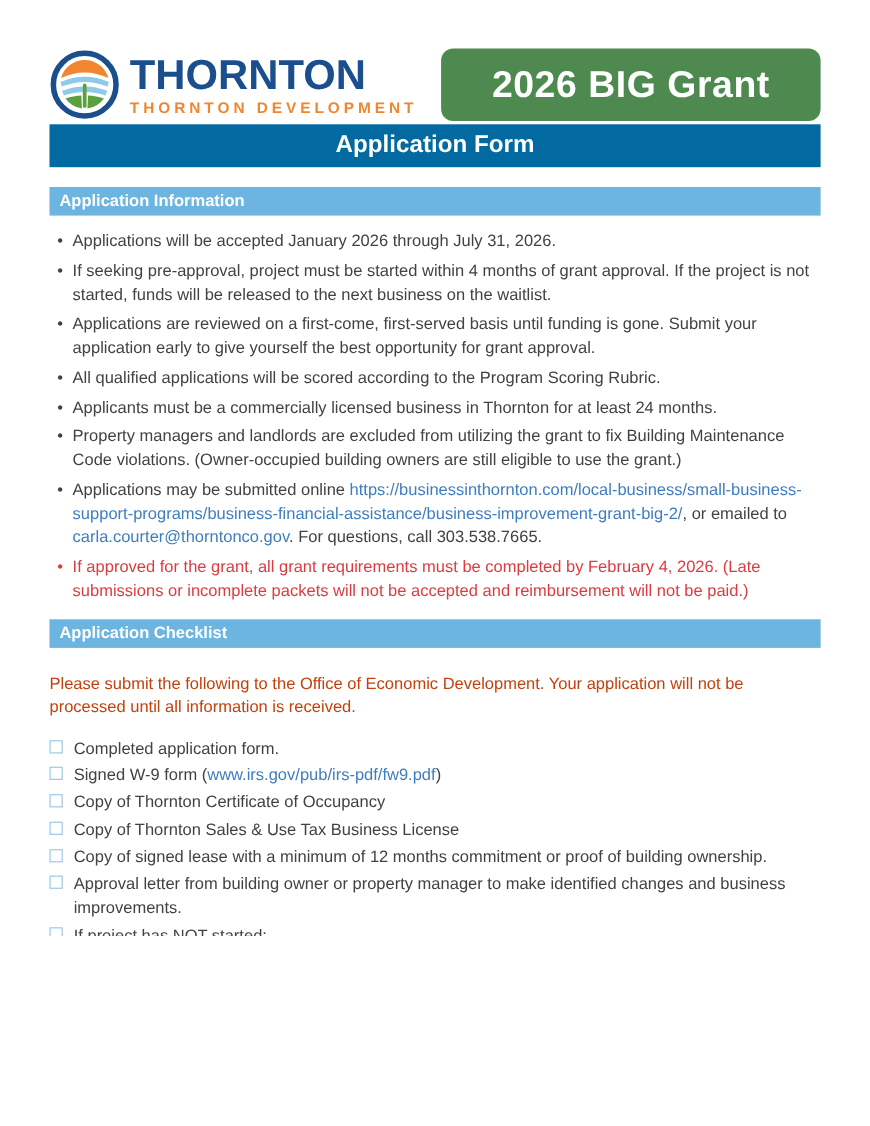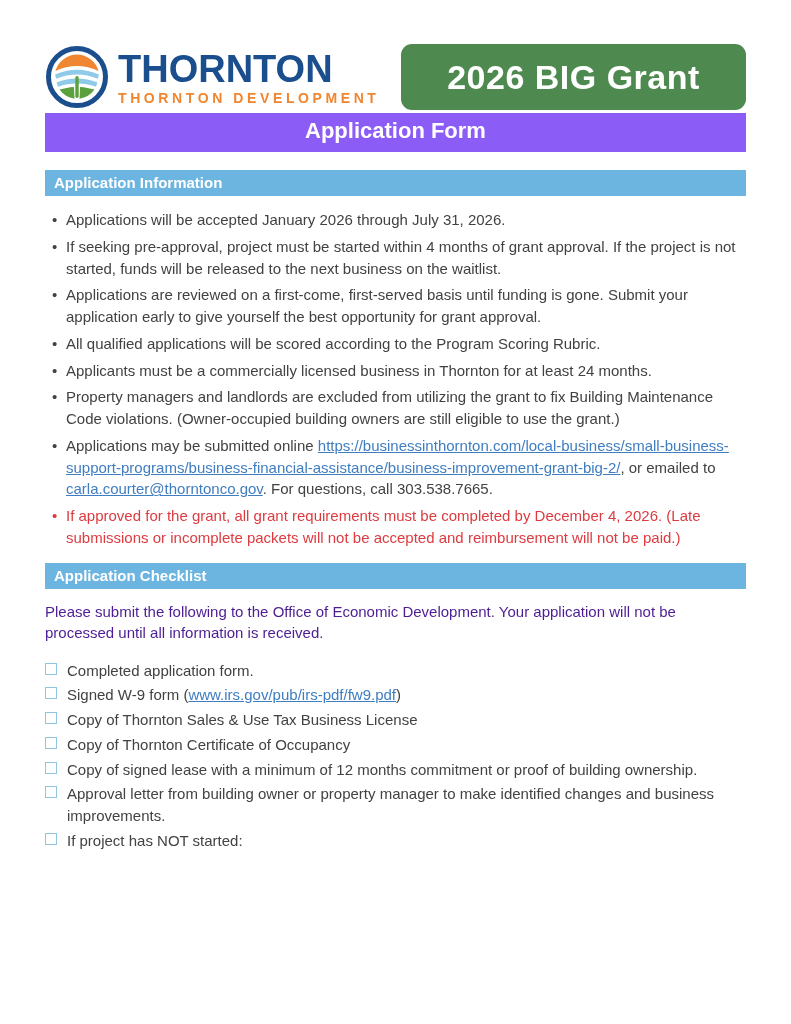--- a/index.html
+++ b/index.html
@@ -17,44 +17,44 @@
   .logo-text { display:flex; flex-direction:column; line-height:1; }
   .logo-name { font-size:38px; font-weight:bold; color:#1b4e8d; letter-spacing:0px; }
   .logo-sub  { font-size:14px; font-weight:bold; color:#f0862f; letter-spacing:3.6px; margin-top:3px; }
   .grant-box {
     width:345px; background:#4e8a50; color:#fff; font-size:34px; font-weight:bold;
     display:flex; align-items:center; justify-content:center; letter-spacing:0.5px;border-radius:11px;
   }
 
   
   .orange-banner {
-    margin-top:3px; background:#8b5cf6; color:#ffffff; text-align:center;
+    margin-top:3px; background:#0369a1; color:#ffffff; text-align:center;
     font-size:22px; font-weight:bold; padding:5px 0 8px 0;
   }
   .section-bar {
     background:#6db5e1; color:#ffffff; font-weight:bold; font-size:15px;
     padding:4px 19px 5px 9px;
   }
   .bar-info { margin-top:18px; }
   .bar-checklist { margin-top:14px; }
 
   
   .bullets { list-style:none; margin:13px 0 0 0; padding:0; }
   .bullets li {
     position:relative; padding-left:21px; margin-bottom:5px;
     font-size:15px; line-height:1.45;
   }
   .bullets li::before { content:"\2022"; position:absolute; left:7px; }
   .red { color:#dd3b40; }
 
-  .link { color:#3f7dc1; text-decoration:underline; cursor:pointer; }
+  .link { color:#3f7dc1; cursor:pointer; }
   .break-any { overflow-wrap:anywhere; }
 
   
-  .intro { color:#4c1d95; font-size:15px; line-height:1.4; margin:12px 0 0 0; }
+  .intro { color:#c2410c; font-size:15px; line-height:1.4; margin:22px 0 0 0; }
   .check-list { list-style:none; margin:17px 0 0 0; padding:0; }
   .check-list > li {
     position:relative; padding-left:22px; font-size:15px; line-height:1.45;
     margin-bottom:3px;
   }
   .checkbox {
     position:absolute; left:0; top:3px; width:12px; height:12px;
     border:1.6px solid #90c5e3; background:#ffffff; display:inline-block;
   }
   .sub { list-style:none; margin:3px 0 2px 22px; padding:0; }
@@ -92,44 +92,44 @@
   <section>
     <div class="section-bar bar-info">Application Information</div>
     <ul class="bullets">
       <li>Applications will be accepted January 2026 through July 31, 2026.</li>
       <li>If seeking pre-approval, project must be started within 4 months of grant approval. If the project is not started, funds will be released to the next business on the waitlist.</li>
       <li>Applications are reviewed on a first-come, first-served basis until funding is gone. Submit your application early to give yourself the best opportunity for grant approval.</li>
       <li>All qualified applications will be scored according to the Program Scoring Rubric.</li>
       <li>Applicants must be a commercially licensed business in Thornton for at least 24 months.</li>
       <li>Property managers and landlords are excluded from utilizing the grant to fix Building Maintenance Code violations. (Owner-occupied building owners are still eligible to use the grant.)</li>
       <li><span>Applications may be submitted online </span><a class="link break-any">https://businessinthornton.com/local-business/small-business-support-programs/business-financial-assistance/business-improvement-grant-big-2/</a><span>, or emailed to </span><a class="link">carla.courter@thorntonco.gov</a><span>. For questions, call 303.538.7665.</span></li>
-      <li class="red">If approved for the grant, all grant requirements must be completed by December 4, 2026. (Late submissions or incomplete packets will not be accepted and reimbursement will not be paid.)</li>
+      <li class="red">If approved for the grant, all grant requirements must be completed by February 4, 2026. (Late submissions or incomplete packets will not be accepted and reimbursement will not be paid.)</li>
     </ul>
   </section>
 
   <section>
     <div class="section-bar bar-checklist">Application Checklist</div>
     <p class="intro">Please submit the following to the Office of Economic Development. Your application will not be processed until all information is received.</p>
 
     <ul class="check-list">
       <li>
         <span class="checkbox"></span>
         <span>Completed application form.</span>
       </li>
       <li>
         <span class="checkbox"></span>
         <span>Signed W-9 form (</span><a class="link">www.irs.gov/pub/irs-pdf/fw9.pdf</a><span>)</span>
       </li>
       <li>
         <span class="checkbox"></span>
-        <span>Copy of Thornton Sales &amp; Use Tax Business License</span>
+        <span>Copy of Thornton Certificate of Occupancy</span>
       </li>
       <li>
         <span class="checkbox"></span>
-        <span>Copy of Thornton Certificate of Occupancy</span>
+        <span>Copy of Thornton Sales &amp; Use Tax Business License</span>
       </li>
       <li>
         <span class="checkbox"></span>
         <span>Copy of signed lease with a minimum of 12 months commitment or proof of building ownership.</span>
       </li>
       <li>
         <span class="checkbox"></span>
         <span>Approval letter from building owner or property manager to make identified changes and business improvements.</span>
       </li>
       <li>

